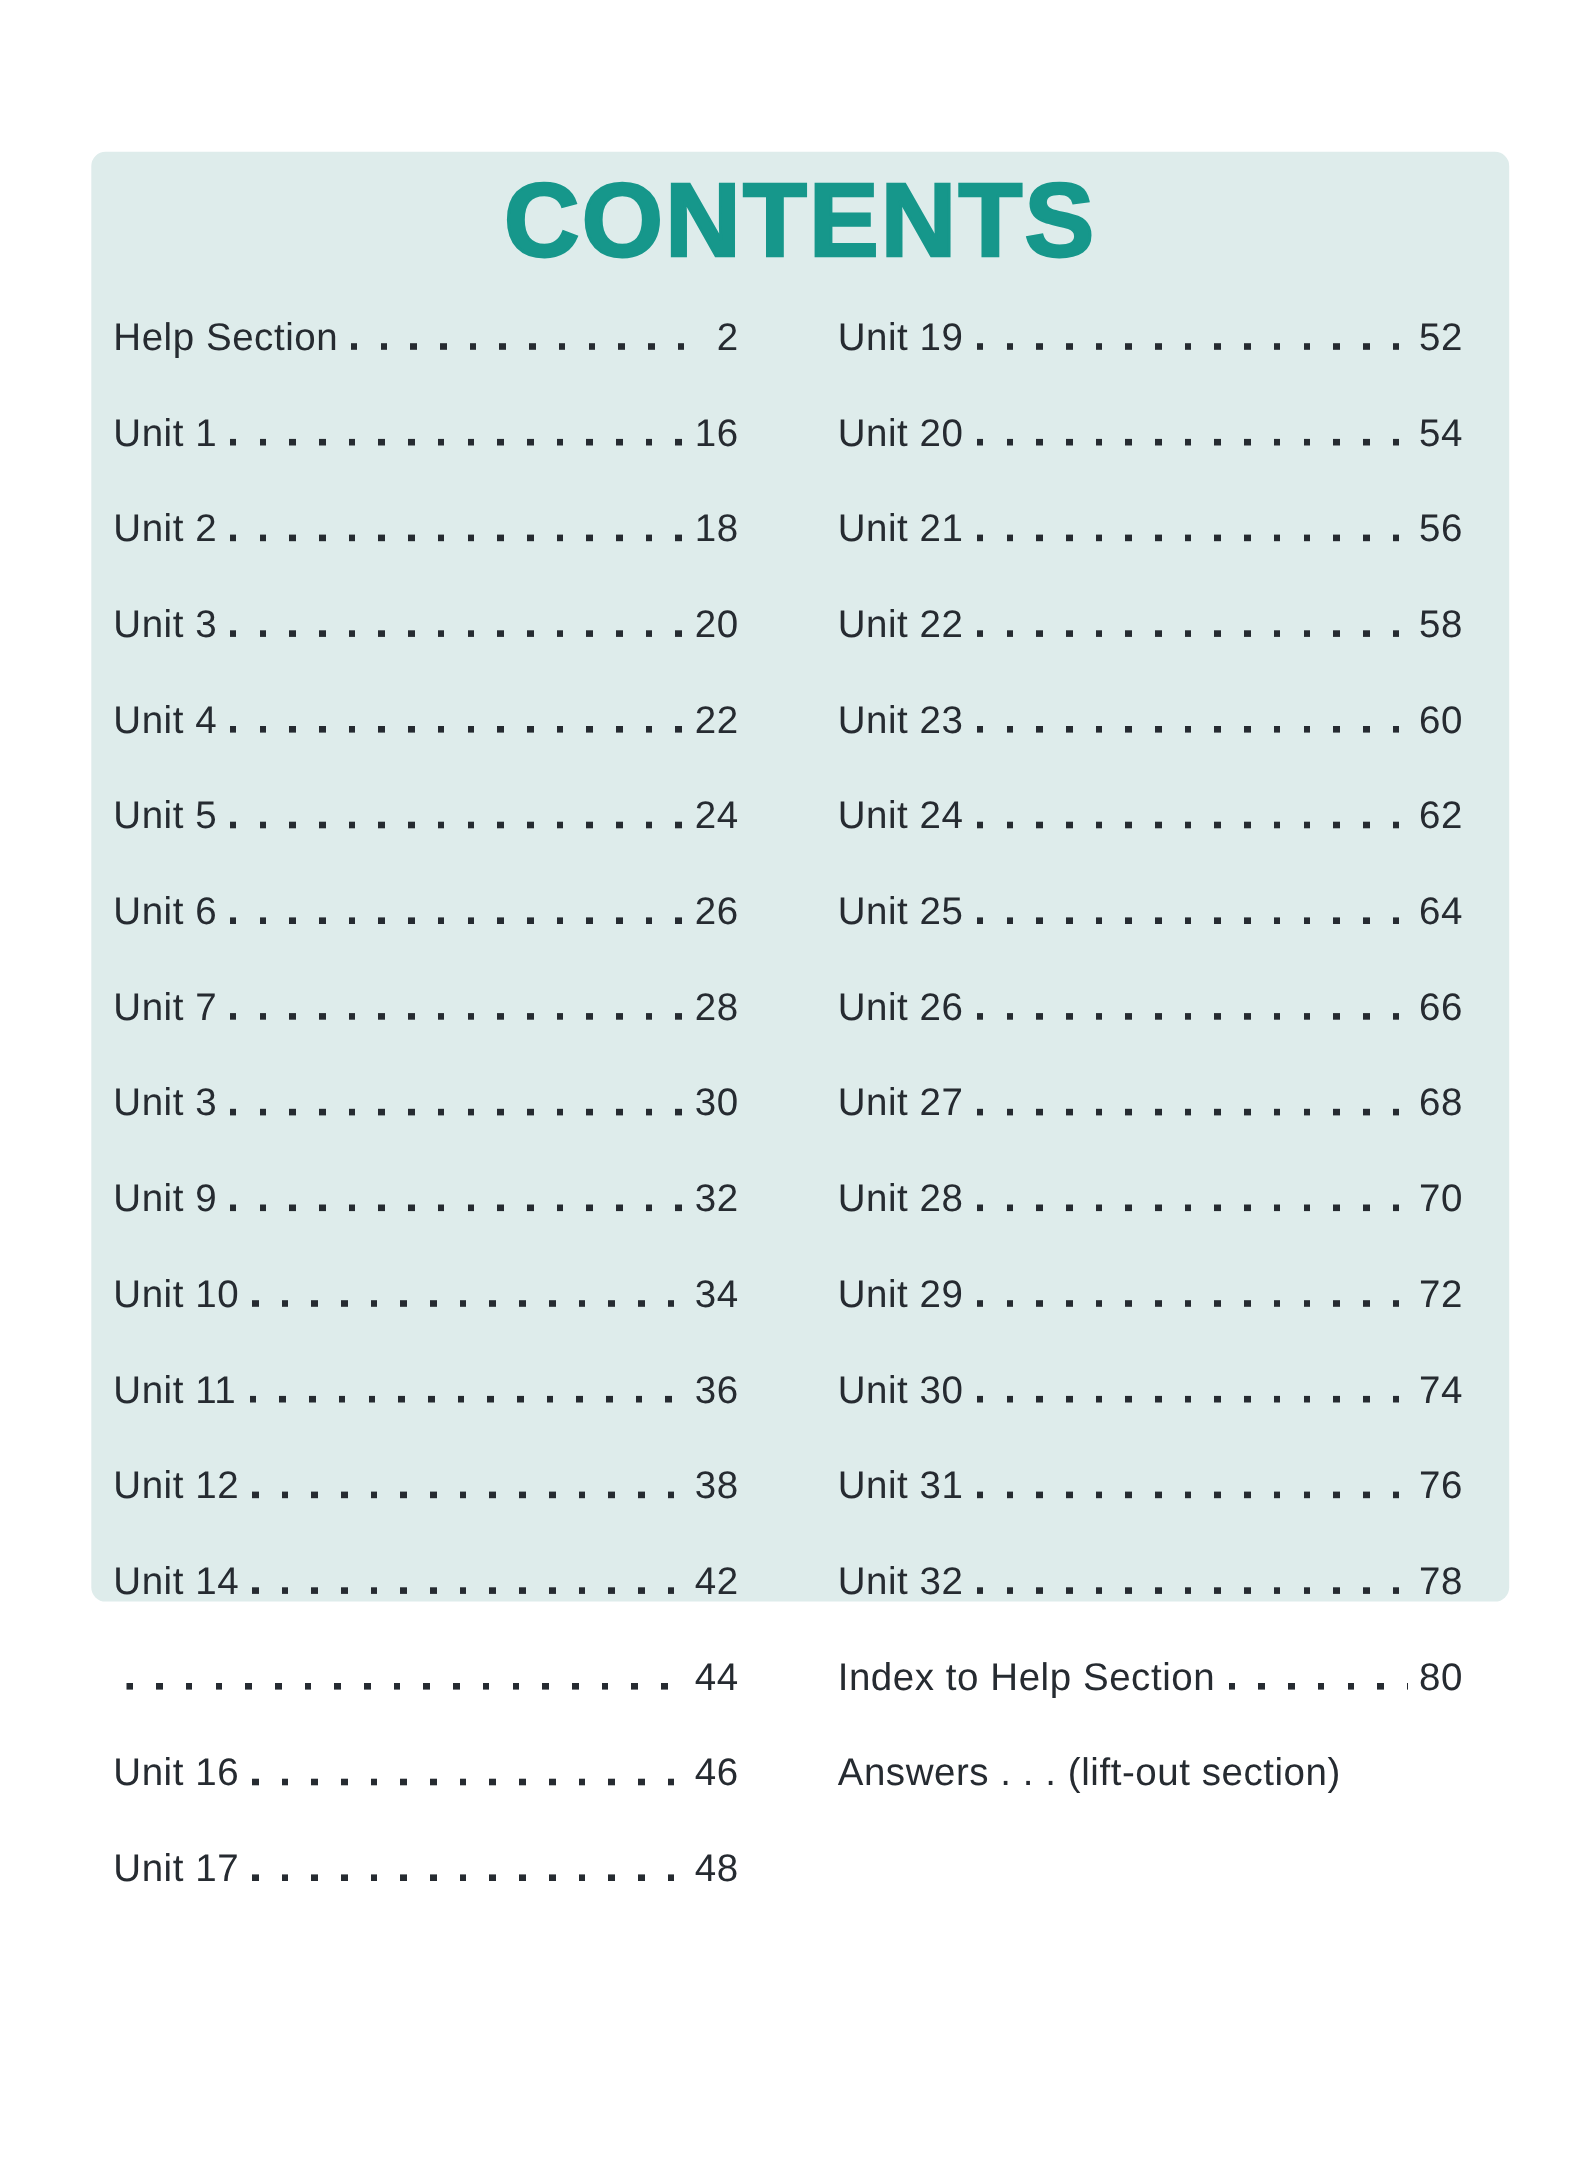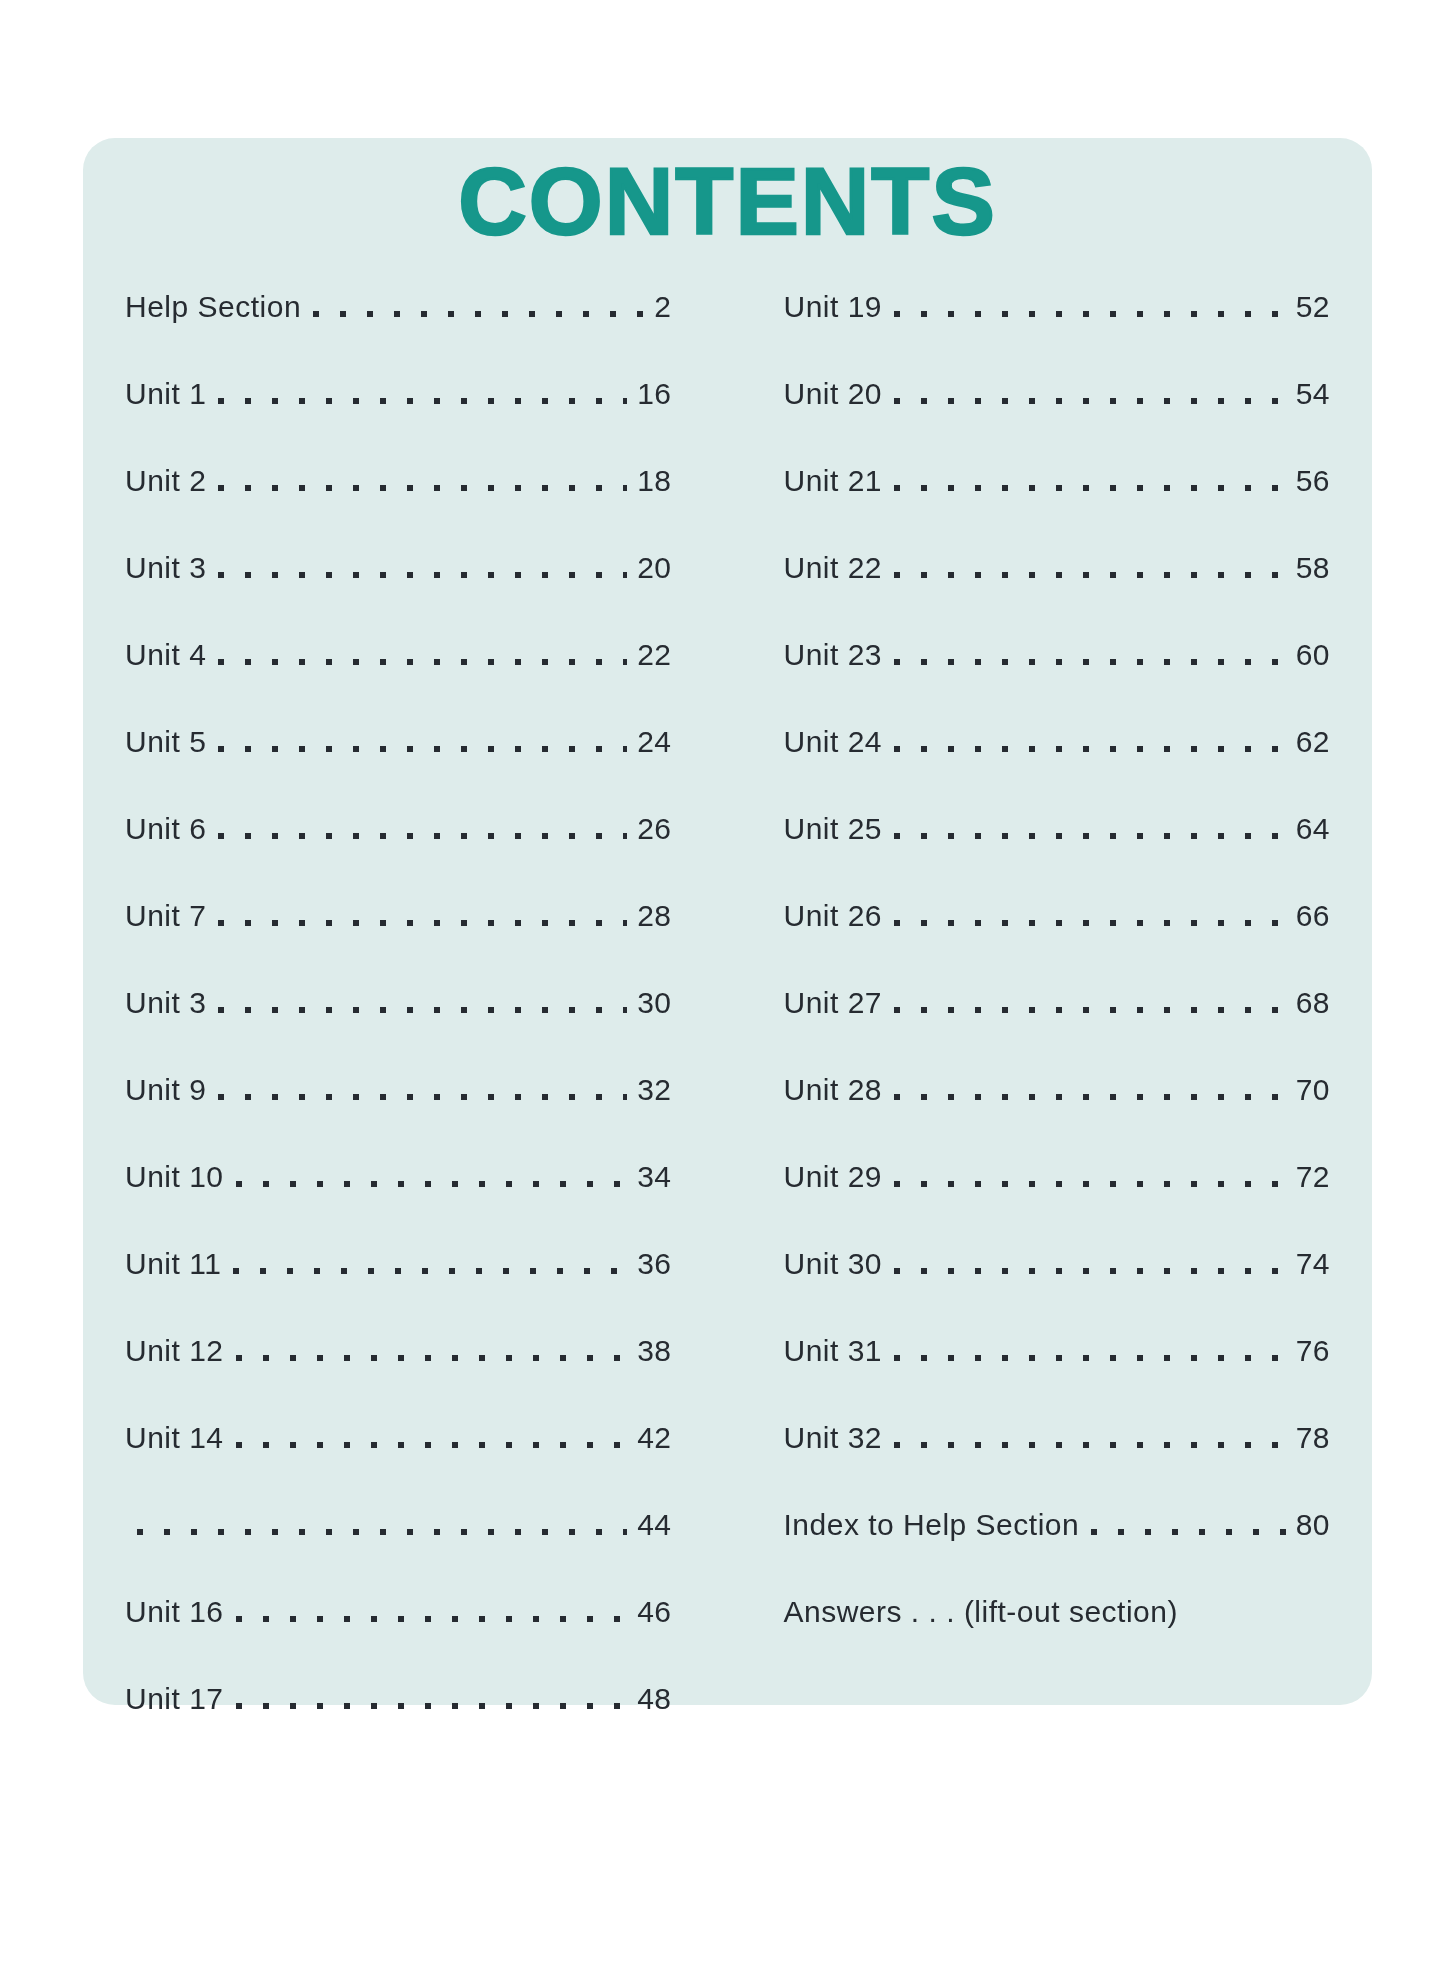--- a/index.html
+++ b/index.html
@@ -12,22 +12,22 @@
     height: 1980px;
     position: relative;
     font-family: "Liberation Sans", "DejaVu Sans", sans-serif;
     overflow: hidden;
   }
   .card {
     position: absolute;
     left: 83px;
     top: 138px;
     width: 1289px;
-    height: 1567px;
-    border-radius: 32px;
+    height: 1318px;
+    border-radius: 13px;
     background: var(--card-bg, #deeceb);
     box-sizing: border-box;
   }
   .title {
     margin: 16px 0 0 0;
     text-align: center;
     font-size: 95px;
     line-height: 1.0;
     font-weight: 700;
     letter-spacing: 2px;
@@ -42,25 +42,24 @@
   }
   .col {
     flex: 1 1 0;
     min-width: 0;
   }
   .toc-row {
     display: flex;
     align-items: baseline;
     height: 87px;
     line-height: 87px;
-    font-size: 30px;
+    font-size: 35px;
     font-weight: 300;
     letter-spacing: 0.5px;
     color: var(--text-color, #262b31);
-    margin-left: 22px;
   }
   .toc-label {
     white-space: nowrap;
   }
   .toc-leader {
     flex: 1 1 auto;
     height: 6px;
     margin: 0 10px 0 12px;
     background: repeating-linear-gradient(
       to right,

